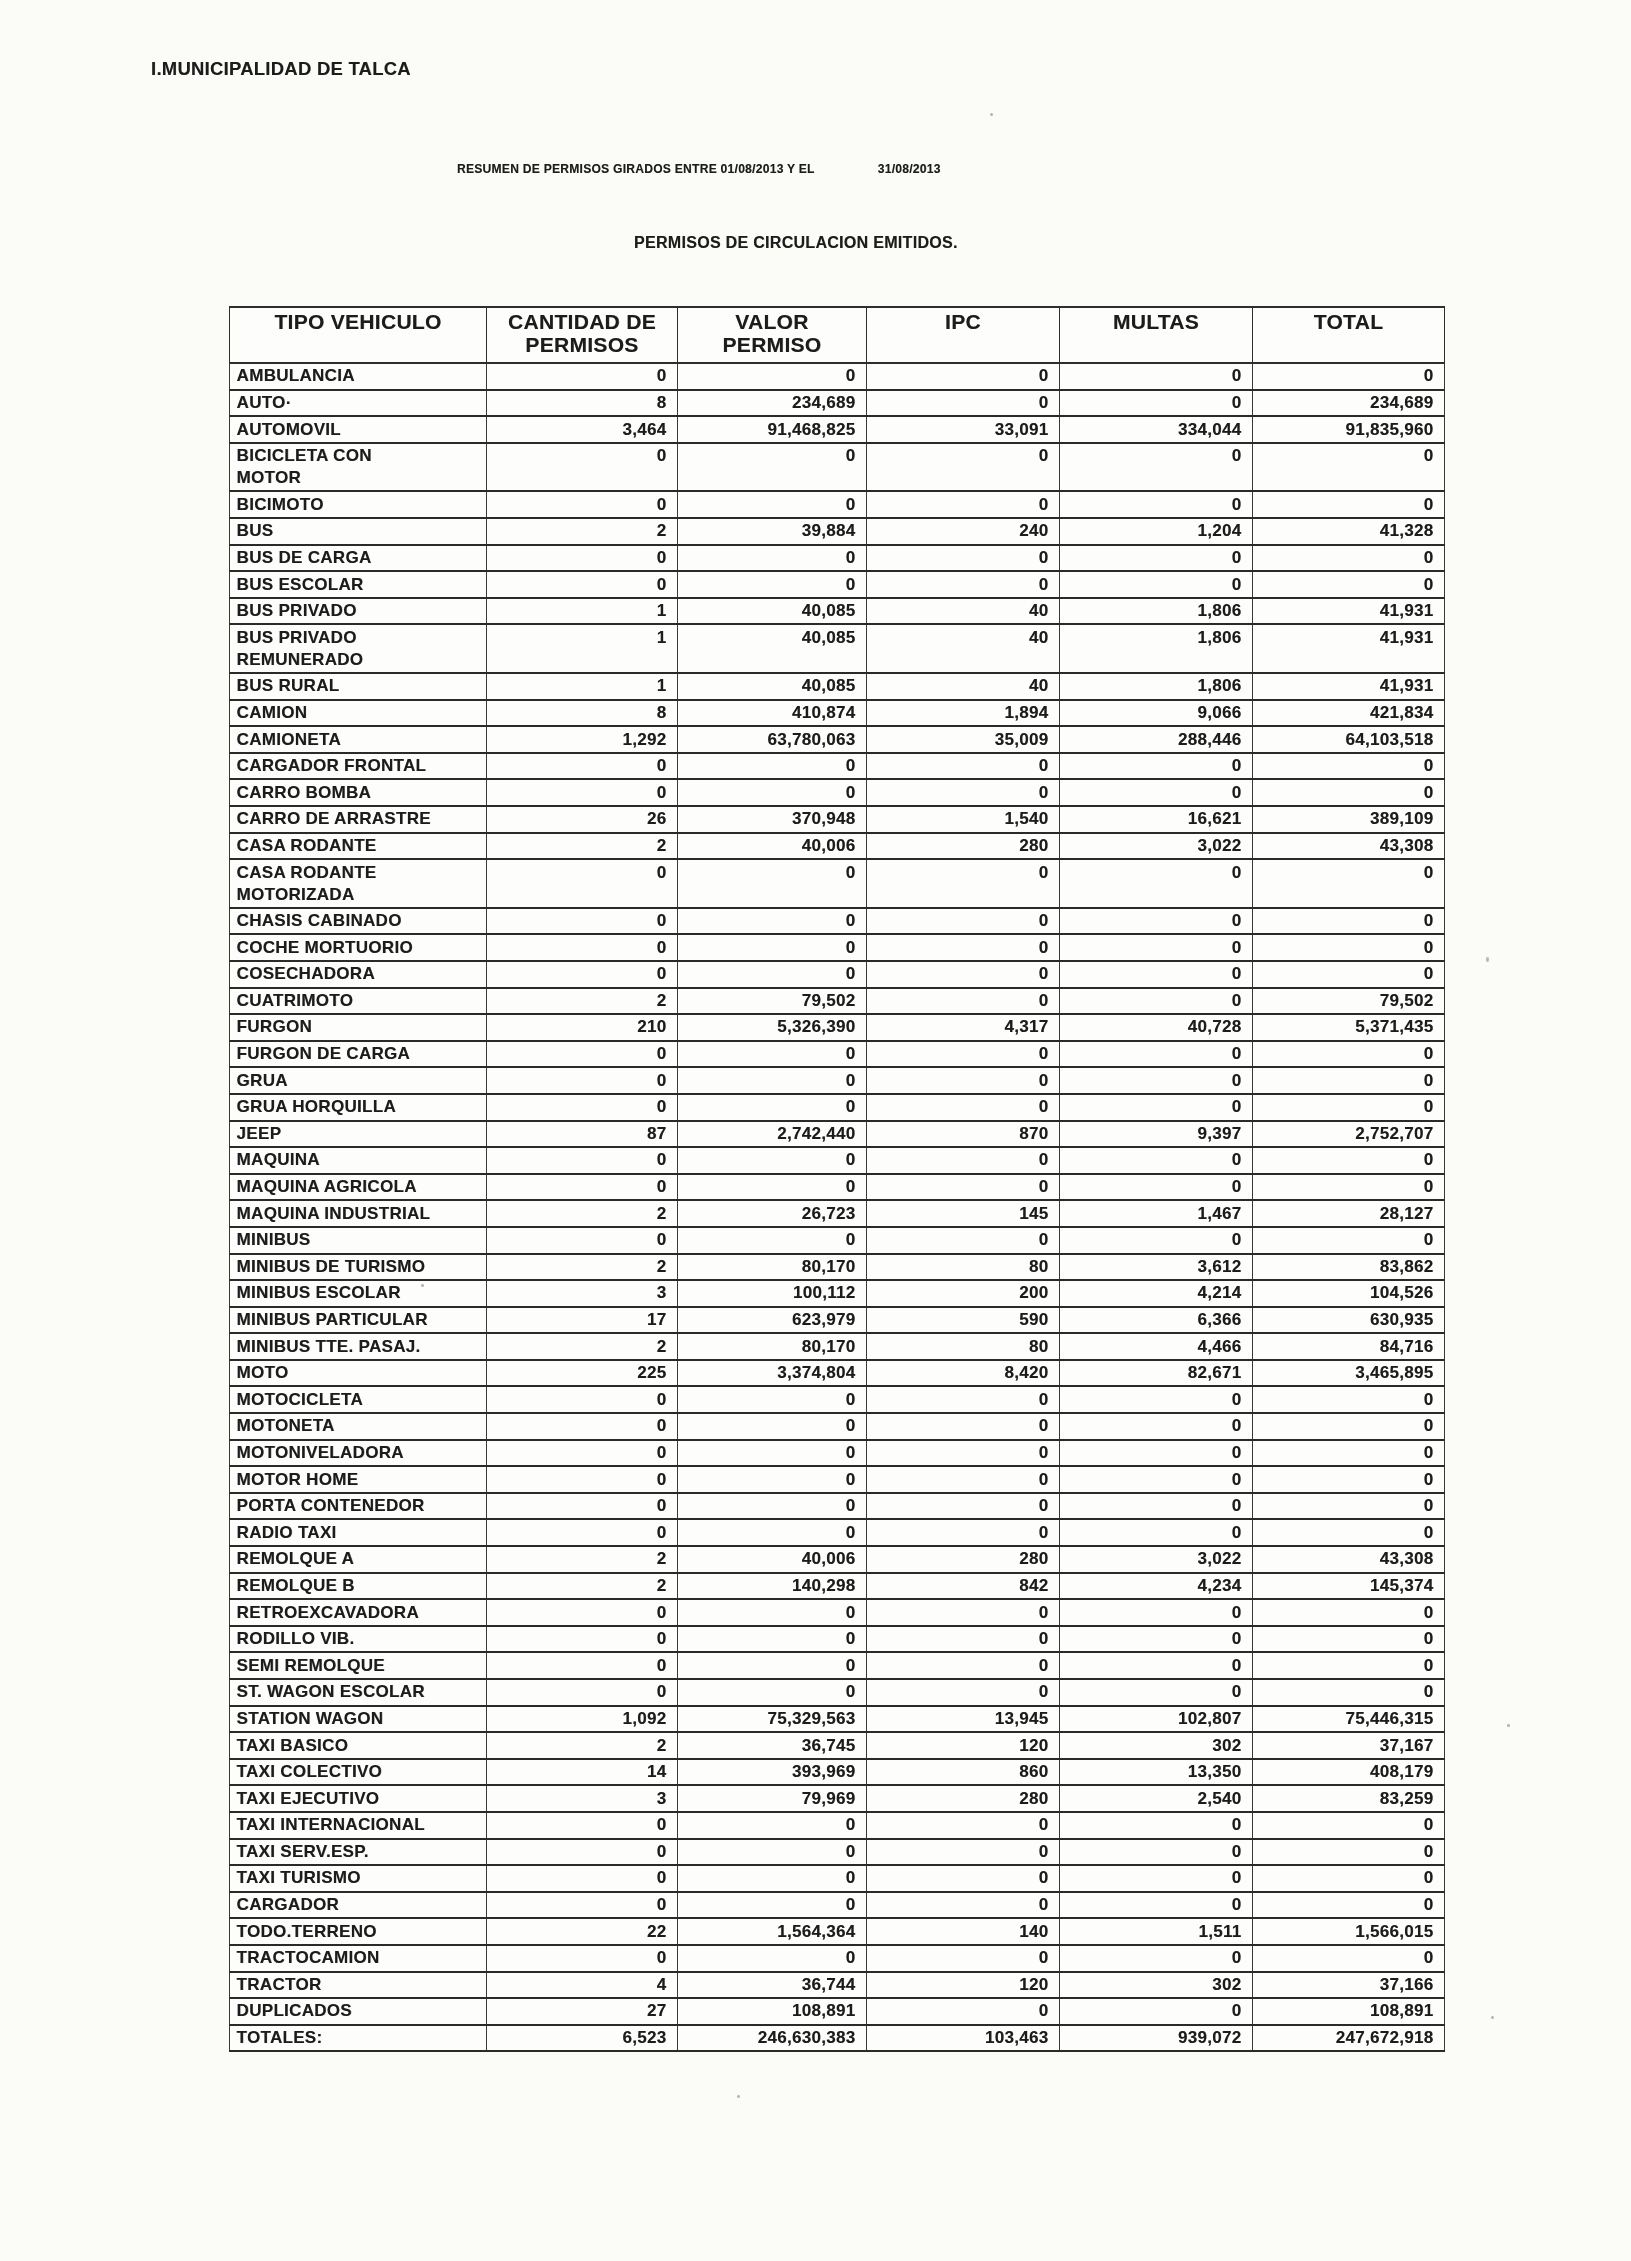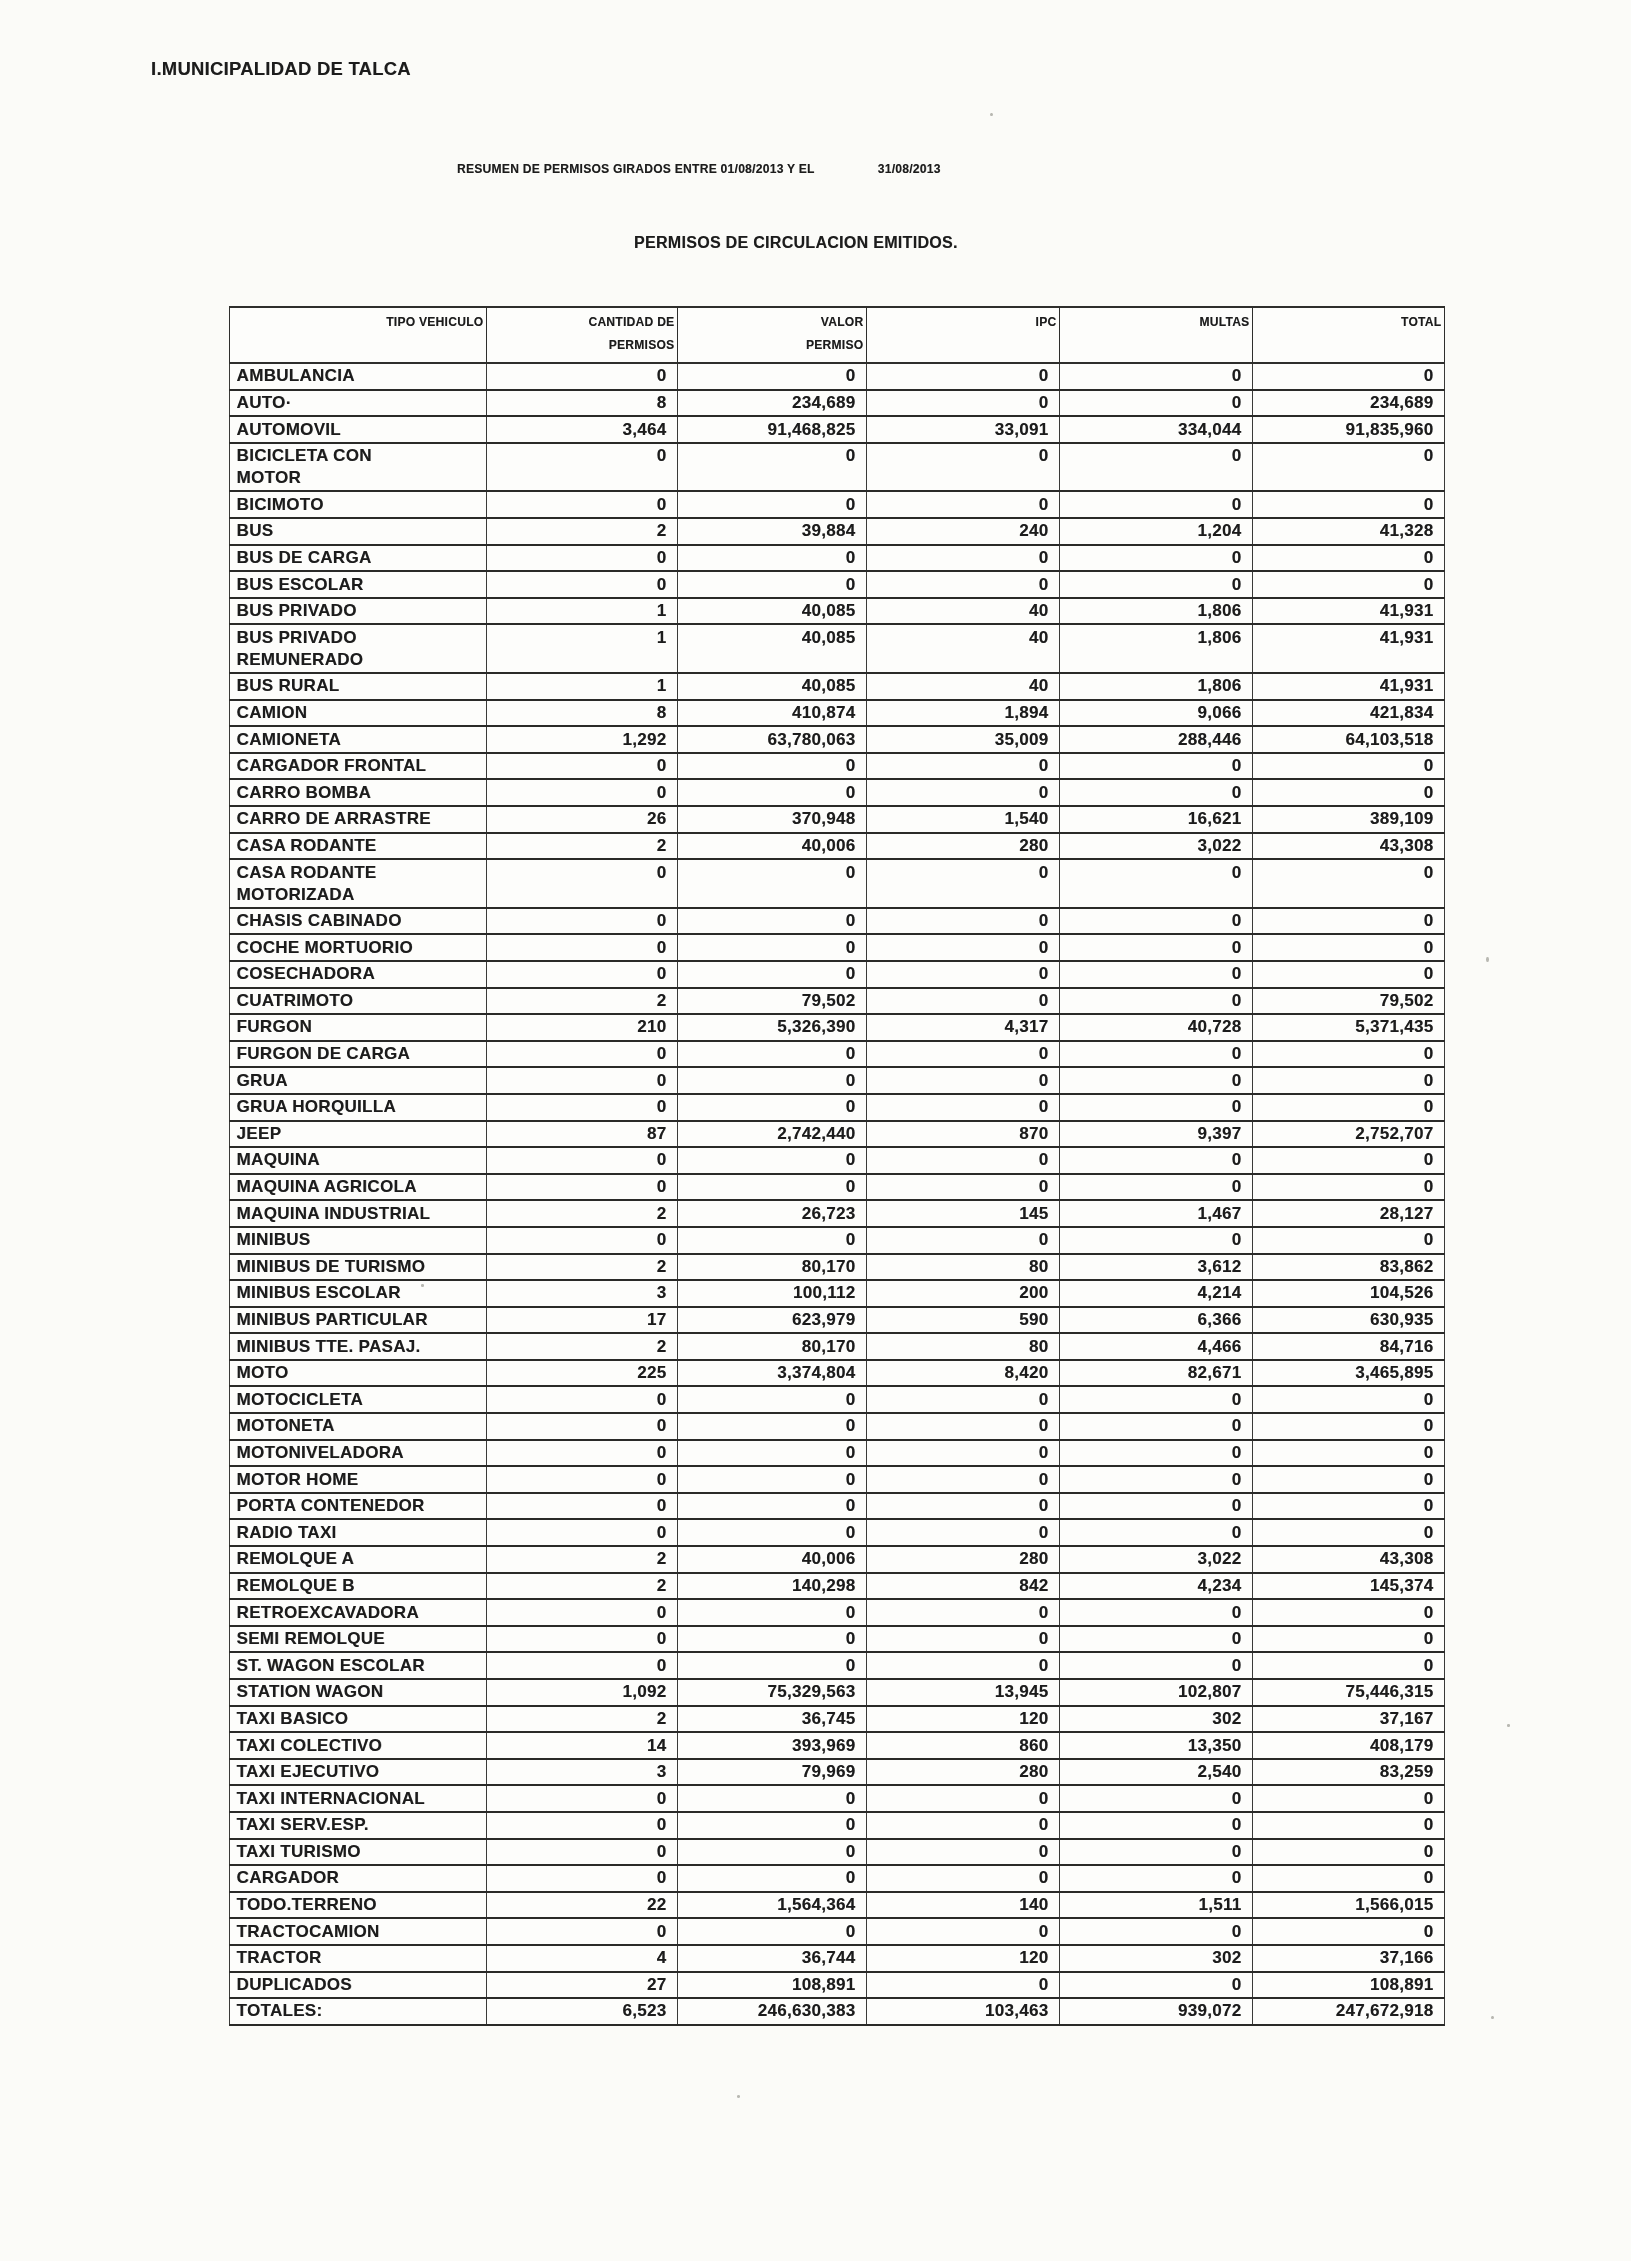--- a/index.html
+++ b/index.html
@@ -49,24 +49,24 @@
     top: 306px;
     width: 1216px;
     border-collapse: collapse;
     table-layout: fixed;
     background: #fdfdfb;
   }
   table.permits th {
     border: 1.3px solid #2e2e2c;
     border-top-width: 2px;
     border-bottom-width: 2px;
-    font-size: 12px;
+    font-size: 21px;
     font-weight: 700;
     line-height: 22.4px;
-    text-align: right;
+    text-align: center;
     vertical-align: top;
     padding: 3.3px 2.6px 6px 2.6px;
     white-space: pre-line;
     text-shadow: 0.3px 0.3px 0.5px rgba(25,25,25,0.45);
     letter-spacing: 0.3px;
   }
   table.permits td {
     border-left: 1.3px solid #3a3a38;
     border-right: 1.3px solid #3a3a38;
     border-top: 2px solid #2a2a28;
@@ -487,20 +487,28 @@
         </tr>
         <tr>
           <td class="cell-label">RETROEXCAVADORA</td>
           <td class="cell-num">0</td>
           <td class="cell-num">0</td>
           <td class="cell-num">0</td>
           <td class="cell-num">0</td>
           <td class="cell-num">0</td>
         </tr>
         <tr>
+          <td class="cell-label">RODILLO VIB.</td>
+          <td class="cell-num">0</td>
+          <td class="cell-num">0</td>
+          <td class="cell-num">0</td>
+          <td class="cell-num">0</td>
+          <td class="cell-num">0</td>
+        </tr>
+        <tr>
           <td class="cell-label">SEMI REMOLQUE</td>
           <td class="cell-num">0</td>
           <td class="cell-num">0</td>
           <td class="cell-num">0</td>
           <td class="cell-num">0</td>
           <td class="cell-num">0</td>
         </tr>
         <tr>
           <td class="cell-label">ST. WAGON ESCOLAR</td>
           <td class="cell-num">0</td>

